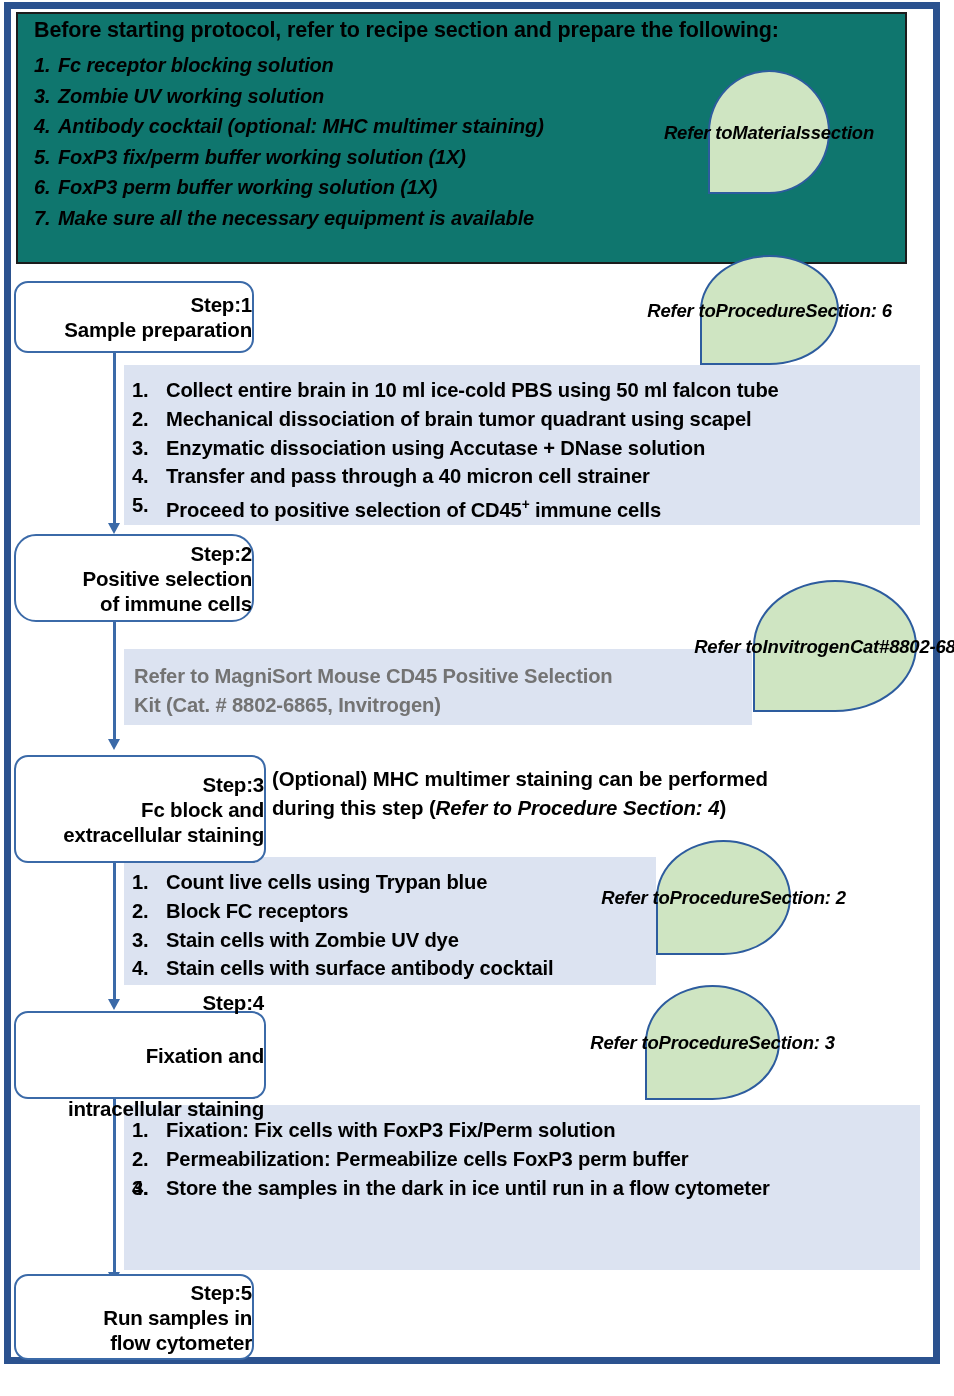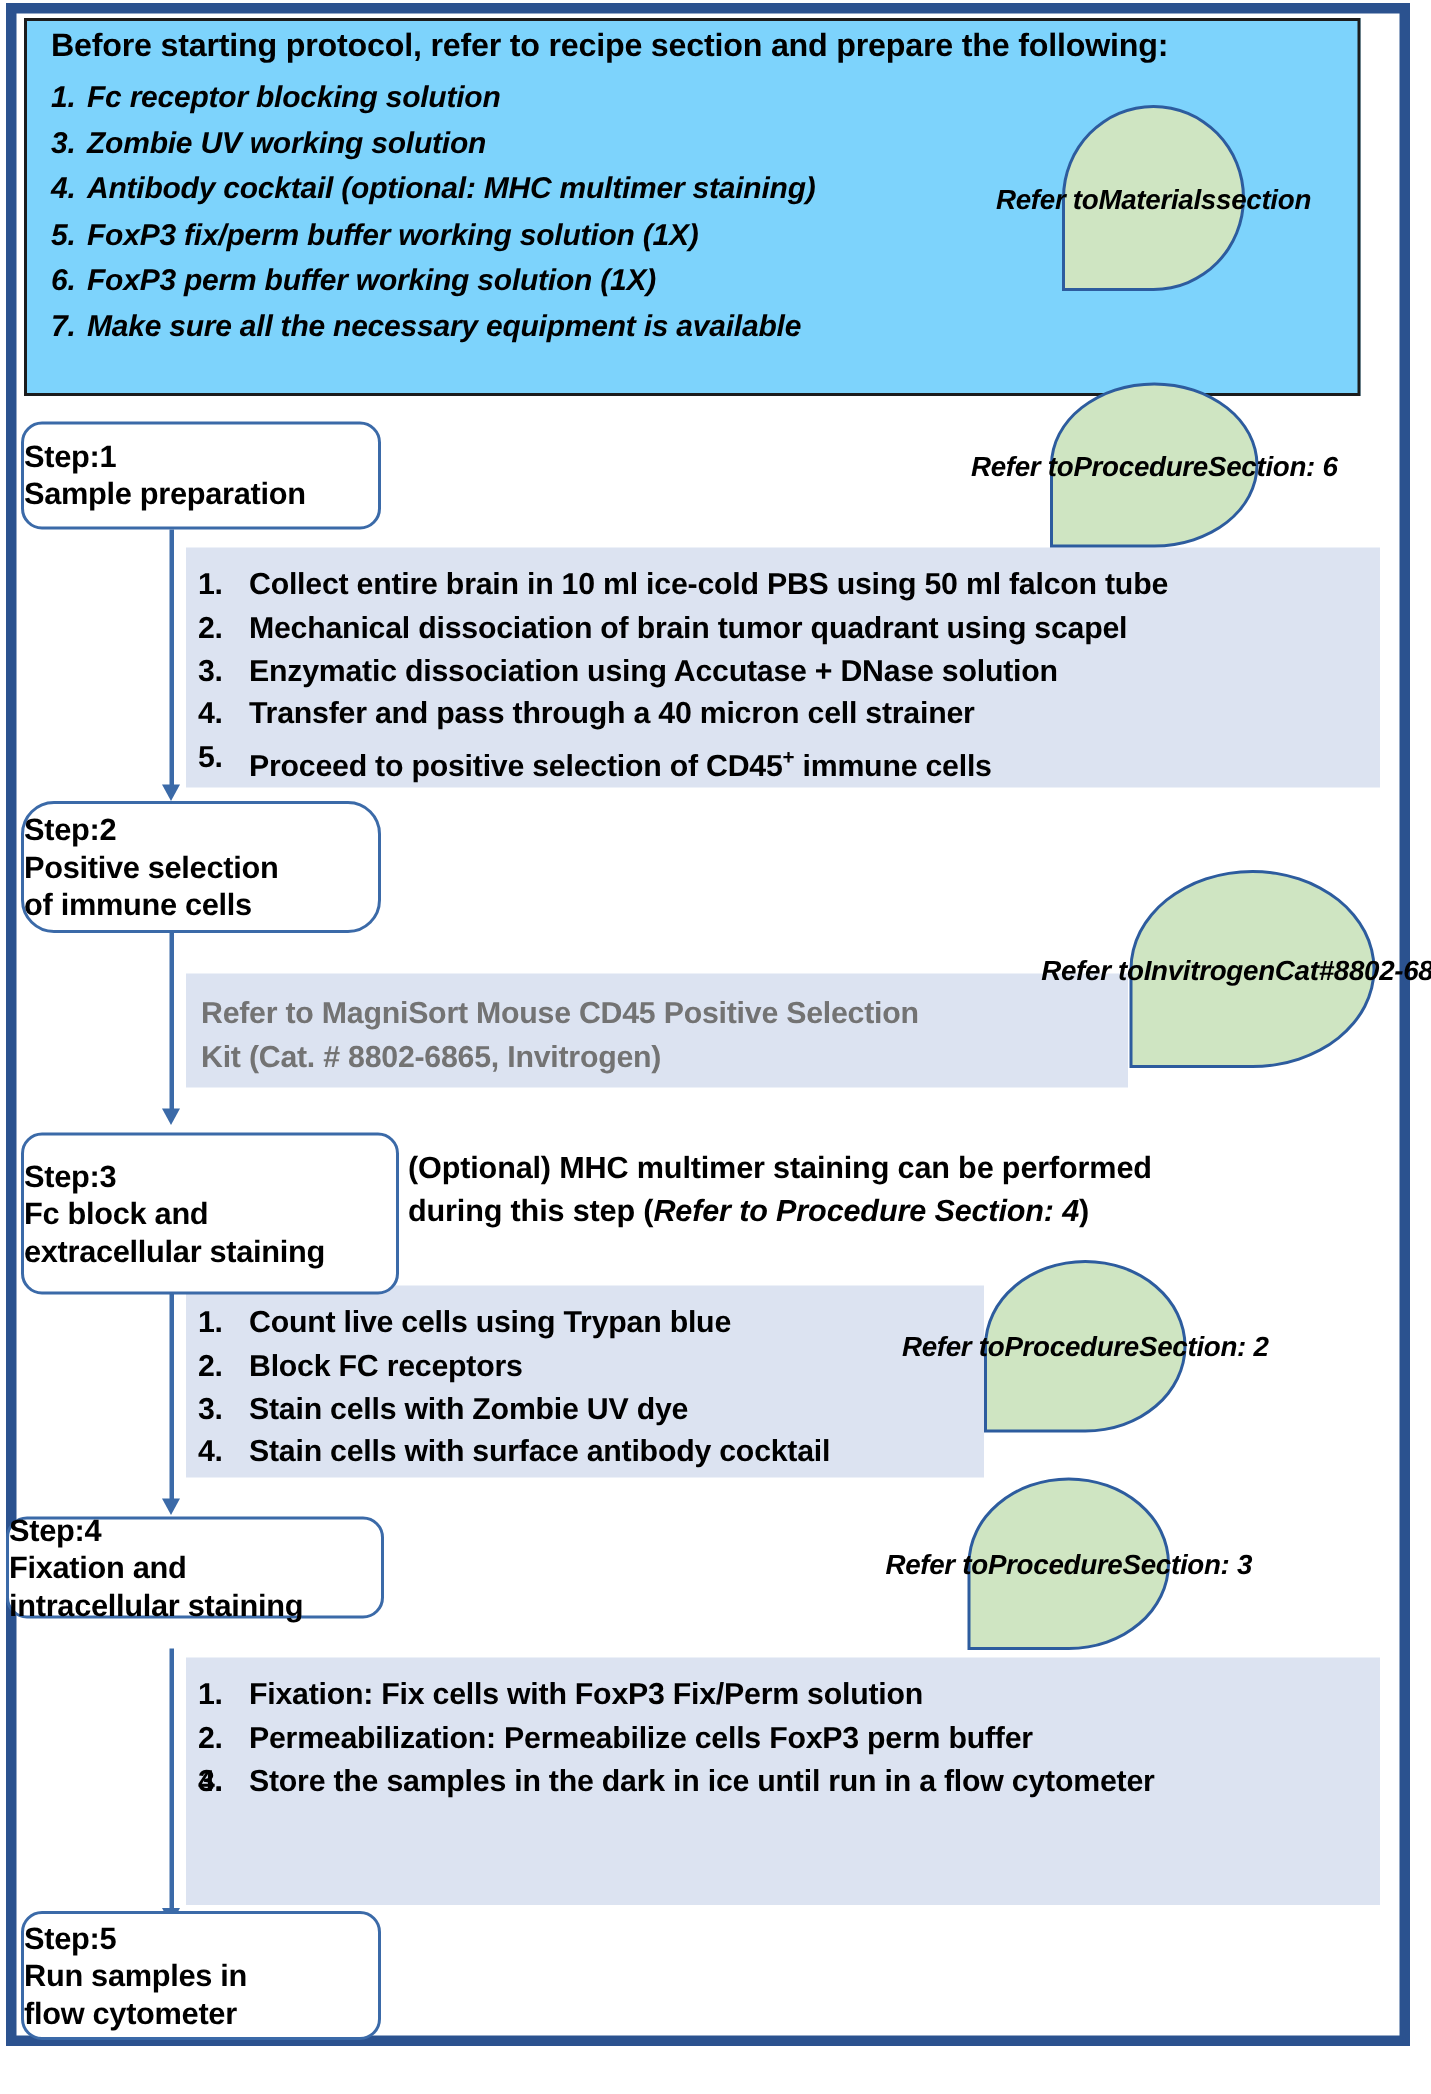--- a/index.html
+++ b/index.html
@@ -35,21 +35,21 @@
     overflow: hidden;
   }
 
   
   #prep-box {
     position: absolute;
     left: 16px;
     top: 12px;
     width: 891px;
     height: 252px;
-    background: #7dd3fc;
+    background: #0f766e;
     border: 2px solid #1c1c1c;
     box-sizing: border-box;
   }
   #prep-box .prep-head {
     position: absolute;
     left: 16px;
     top: 4px;
     font-size: 21.5px;
     font-weight: bold;
     color: #000;
@@ -80,21 +80,21 @@
 
   
   .step-box {
     position: absolute;
     background: #ffffff;
     border: 2.5px solid #3b6aa8;
     border-radius: 14px;
     box-sizing: border-box;
     display: flex;
     flex-direction: column;
-    align-items: flex-start;
+    align-items: flex-end;
     justify-content: center;
     z-index: 5;
   }
   .step-box .ln {
     font-size: 20.5px;
     font-weight: bold;
     color: #000;
     line-height: 25px;
     white-space: nowrap;
     letter-spacing: -0.2px;
@@ -307,21 +307,21 @@
     <div class="cl">Procedure</div>
     <div class="cl">Section: 2</div>
   </div>
 
   <div class="callout" style="left:645px; top:985px; width:135px; height:115px;">
     <div class="cl">Refer to</div>
     <div class="cl">Procedure</div>
     <div class="cl">Section: 3</div>
   </div>
 
-  <div class="step-box" style="left:4px; top:1011px; width:252px; height:68px;">
+  <div class="step-box" style="left:14px; top:1011px; width:252px; height:88px;gap:28px;">
     <div class="ln">Step:4</div>
     <div class="ln">Fixation and</div>
     <div class="ln">intracellular staining</div>
   </div>
 
   <div class="arrow" style="left:113px; top:1099px; width:14px; height:184px;">
     <div class="shaft" style="height:174px;"></div>
     <div class="head" style="top:173px;"></div>
   </div>
 

